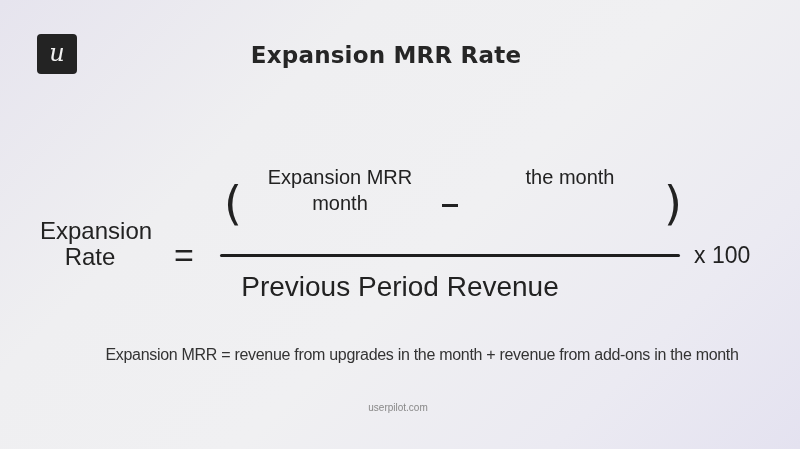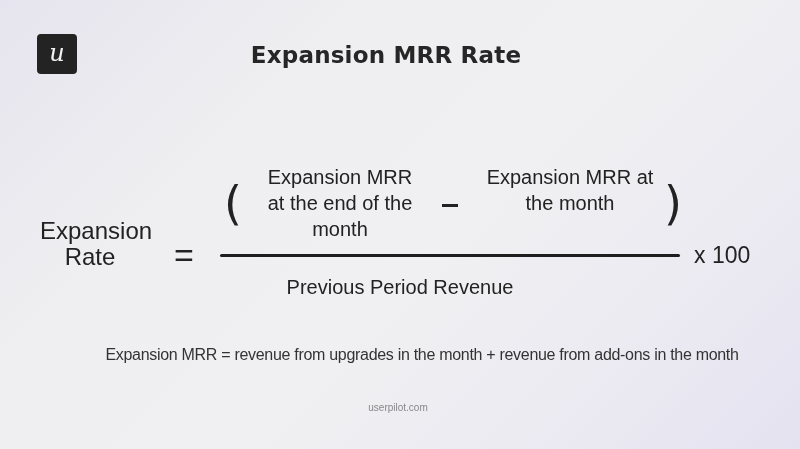--- a/index.html
+++ b/index.html
@@ -26,21 +26,21 @@
   }
   .eq { left:174px; top:238px; font-size:34px; line-height:34px; font-weight:normal; color:#222; }
   .paren { font-size:46px; line-height:46px; color:#222; font-family:"DejaVu Sans", sans-serif; font-weight:normal; }
   .pl { left:224px; top:180px; }
   .pr { left:664px; top:180px; }
   .term { text-align:center; font-size:20px; line-height:26px; color:#222; }
   .t1 { left:252px; width:176px; top:164px; }
   .t2 { left:472px; width:196px; top:164px; }
   .minus { left:442px; top:204px; width:16px; height:3px; background:#222; }
   .frac { left:220px; top:254px; width:460px; height:3px; background:#1e1e1e; border-radius:2px; }
-  .den { left:220px; width:360px; top:274px; text-align:center; font-size:20px; line-height:26px; color:#222; }
+  .den { left:220px; width:360px; top:274px; text-align:center; font-size:28px; line-height:26px; color:#222; }
   .times { left:694px; top:238px; font-size:23px; line-height:34px; color:#222; }
   .note {
     left:0; width:844px; top:346px; text-align:center; font-size:16px; color:#333; letter-spacing:-0.3px;
   }
   .footer { left:0; width:796px; top:402px; text-align:center; font-size:10px; color:#888; }
 </style>
 </head>
 <body>
 
 <div class="abs logo">
@@ -53,28 +53,26 @@
   <div>Expansion</div>
   <div>Rate</div>
 </div>
 
 <div class="abs eq">=</div>
 
 <div class="abs paren pl">(</div>
 
 <div class="abs term t1">
   <div>Expansion MRR</div>
-  <div>at the end of the</div>
   <div>month</div>
 </div>
 
 <div class="abs minus"></div>
 
 <div class="abs term t2">
-  <div>Expansion MRR at</div>
   <div>the month</div>
 </div>
 
 <div class="abs paren pr">)</div>
 
 <div class="abs frac"></div>
 
 <div class="abs den">Previous Period Revenue</div>
 
 <div class="abs times">x 100</div>

